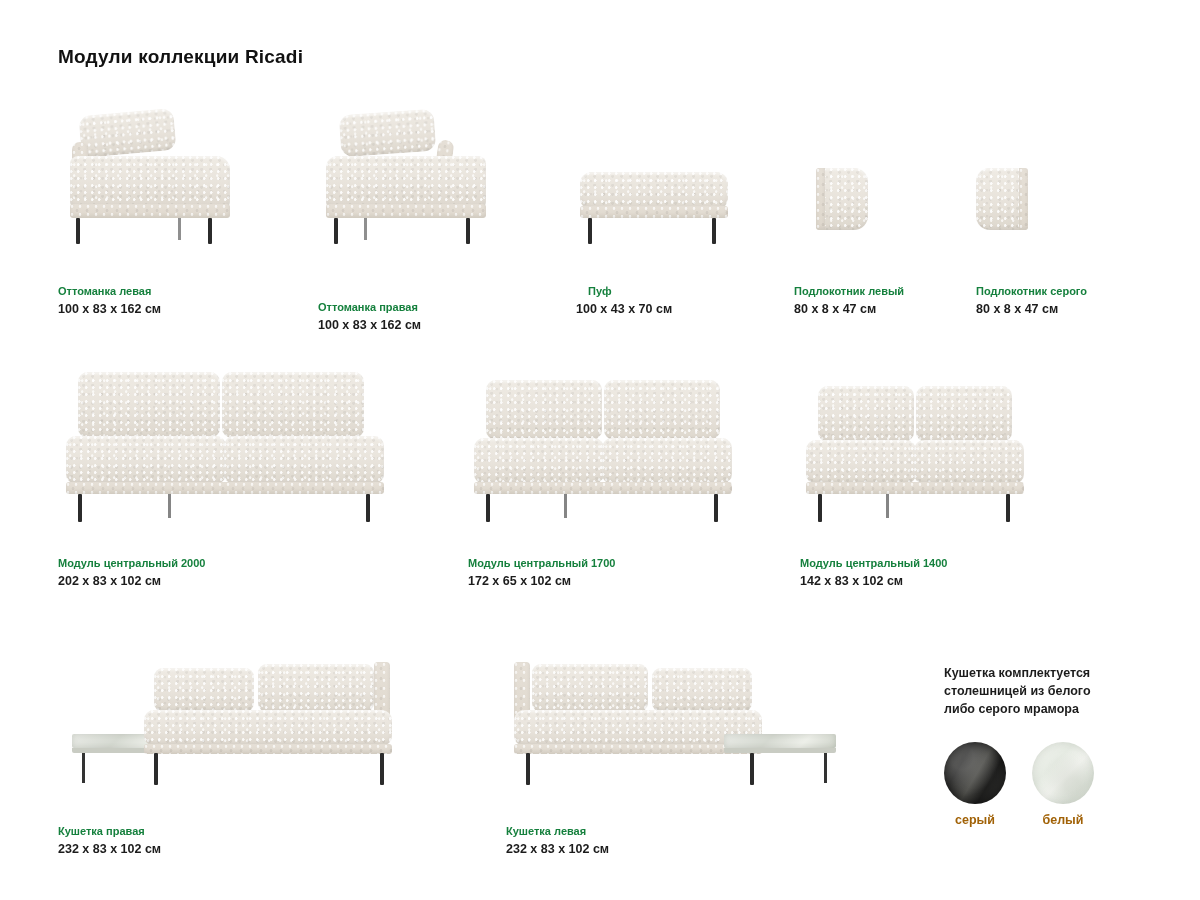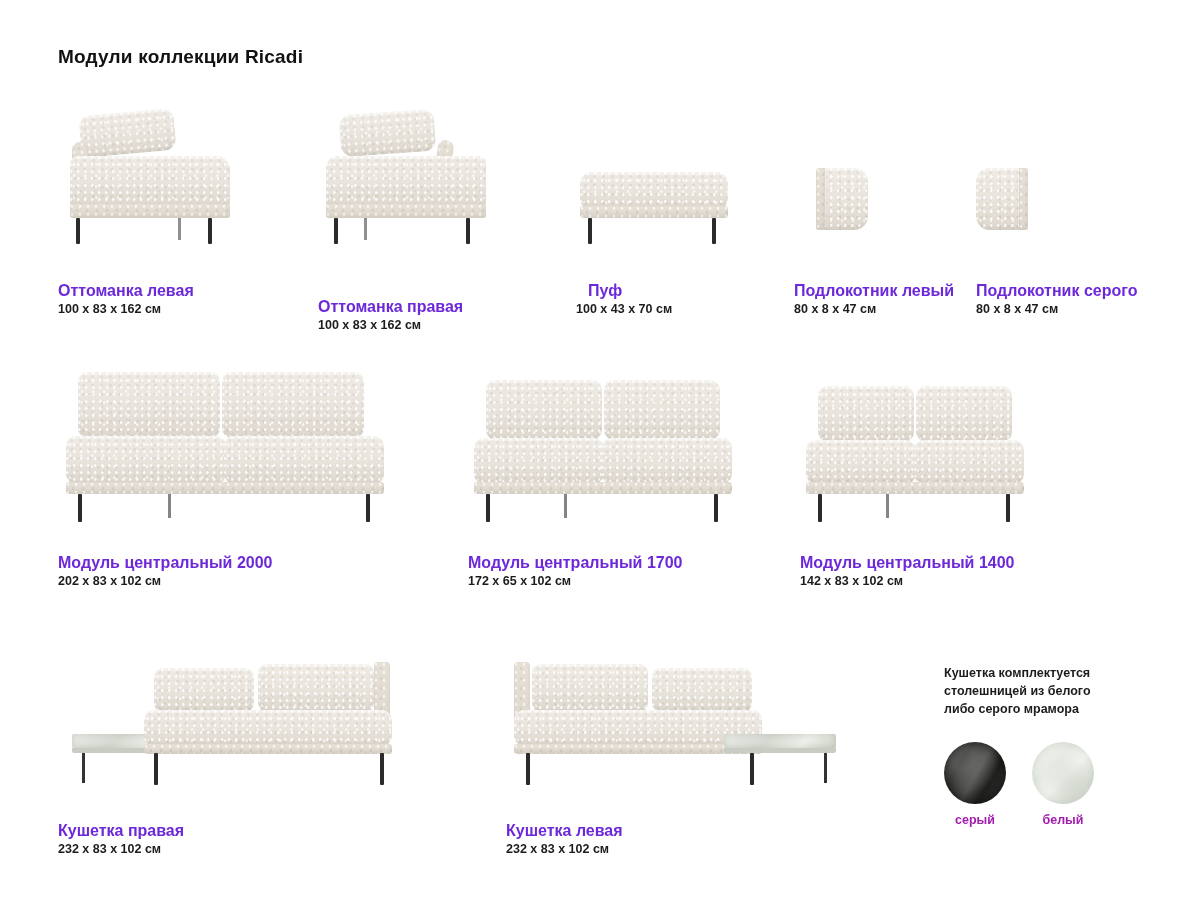--- a/index.html
+++ b/index.html
@@ -14,21 +14,21 @@
   .page{position:absolute;left:0;top:0;width:1200px;height:900px;}
 
   .title{
     position:absolute;left:58px;top:46px;
     font-size:19px;font-weight:bold;letter-spacing:.2px;color:#111;
   }
 
   
   .item{position:absolute;}
   .item .caption{
-    font-size:16px;line-height:18px;font-weight:bold;color:#6d28d9;
+    font-size:11px;line-height:18px;font-weight:bold;color:#15803d;
     white-space:nowrap;
   }
   .item .dims{
     font-size:12.5px;line-height:18px;font-weight:bold;color:#1c1c1c;
     white-space:nowrap;
   }
   .art{position:relative;}
 
   
   .fab{
@@ -60,21 +60,21 @@
       linear-gradient(120deg,#3c3c3a 0%,#262625 30%,#4a4a46 52%,#1f1f1e 70%,#3a3a37 100%);
     box-shadow:inset 0 0 12px rgba(0,0,0,.65);
   }
   .swatch.white{
     background:
       radial-gradient(ellipse at 65% 70%, rgba(200,205,195,.5) 0 12%, rgba(255,255,255,0) 55%),
       linear-gradient(135deg,#f4f6f1 0%,#e6ebe3 35%,#f7f8f4 55%,#dfe5dc 78%,#eff2ec 100%);
     box-shadow:inset 0 0 10px rgba(120,130,115,.25);
   }
   .swatch-label{
-    font-size:12.5px;font-weight:bold;margin-top:9px;text-align:center;color:#a21caf;
+    font-size:12.5px;font-weight:bold;margin-top:9px;text-align:center;color:#a16207;
   }
   .note{
     font-size:12.5px;line-height:18px;font-weight:bold;color:#1c1c1c;
   }
 </style>
 </head>
 <body>
 
 <div class="page">
 

